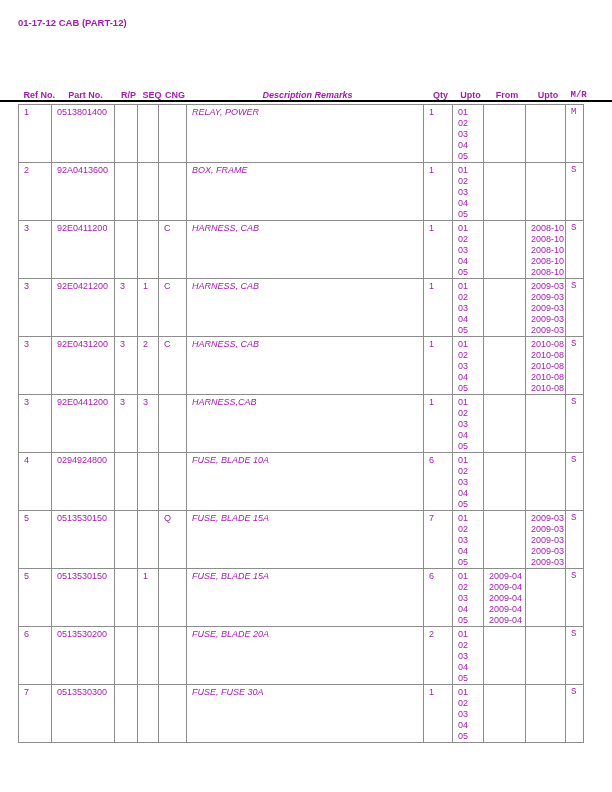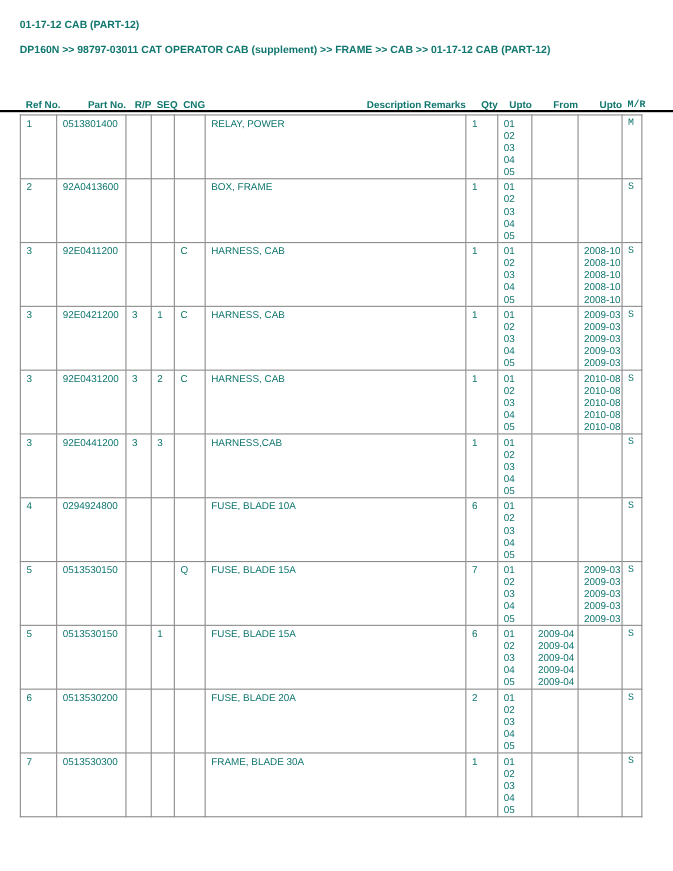--- a/index.html
+++ b/index.html
@@ -1,60 +1,59 @@
 <!DOCTYPE html>
 <html><head>
 <meta charset="utf-8">
 <style>
   html,body{margin:0;padding:0;background:#fff;}
   .page{
     position:relative;width:612px;height:792px;background:#ffffff;
-    font-family:"Liberation Sans",sans-serif;color:#0f766e;overflow:hidden;
+    font-family:"Liberation Sans",sans-serif;color:#a21caf;overflow:hidden;
   }
   .doc-title{
     position:absolute;left:18px;top:17px;
     font-size:9.5px;font-weight:bold;white-space:nowrap;
   }
   .breadcrumb{
     position:absolute;left:18px;top:40px;
     font-size:9.5px;font-weight:bold;white-space:nowrap;
   }
   .header-rule{
     position:absolute;left:0;top:100px;width:612px;height:2px;
     background:#000;z-index:3;
   }
   table.parts{
     position:absolute;left:18px;top:84px;width:565px;
     border-collapse:collapse;table-layout:fixed;
   }
   table.parts thead th{
-    border:none;font-size:9px;font-weight:bold;text-align:right;
+    border:none;font-size:9px;font-weight:bold;text-align:center;
     vertical-align:bottom;padding:0 0 4px 5px;height:16px;white-space:nowrap;
     overflow:visible;
   }
   table.parts tbody tr{height:57px;}
   table.parts tbody td{
     border:1px solid #8c8c8c;vertical-align:top;
     font-size:9px;line-height:11px;padding:2px 1px 0 5px;
     overflow:hidden;white-space:nowrap;box-sizing:border-box;
   }
   .ln{height:11px;}
-  th.c-desc,td.c-desc{padding-left:10px;}
+  th.c-desc,td.c-desc{padding-left:10px;font-style:italic;}
   th.c-cng,td.c-cng{padding-left:8px;}
   th.c-qty,td.c-qty{padding-left:6px;}
   th.c-mr,td.c-mr{padding-left:3px;font-family:Liberation Mono, monospace;}
 </style>
 </head>
 <body>
 
 <div class="page">
 
   <div class="doc-title">01-17-12 CAB (PART-12)</div>
 
-  <div class="breadcrumb">DP160N &gt;&gt; 98797-03011 CAT OPERATOR CAB (supplement) &gt;&gt; FRAME &gt;&gt; CAB &gt;&gt; 01-17-12 CAB (PART-12)</div>
 
   <div class="header-rule"></div>
 
   <table class="parts">
     <colgroup>
       <col style="width:33px">
         <col style="width:63px">
         <col style="width:23px">
       <col style="width:21px">
         <col style="width:28px">
@@ -390,21 +389,21 @@
             <div class="ln"></div>
           </td>
           <td class="c-mr">S</td>
         </tr>
         <tr>
           <td class="c-ref">7</td>
           <td class="c-part">0513530300</td>
           <td class="c-rp"></td>
           <td class="c-seq"></td>
           <td class="c-cng"></td>
-          <td class="c-desc">FRAME, BLADE 30A</td>
+          <td class="c-desc">FUSE, FUSE 30A</td>
           <td class="c-qty">1</td>
           <td class="c-model">
             <div class="ln">01</div>
             <div class="ln">02</div>
             <div class="ln">03</div>
             <div class="ln">04</div>
             <div class="ln">05</div>
           </td>
           <td class="c-from">
             <div class="ln"></div>

